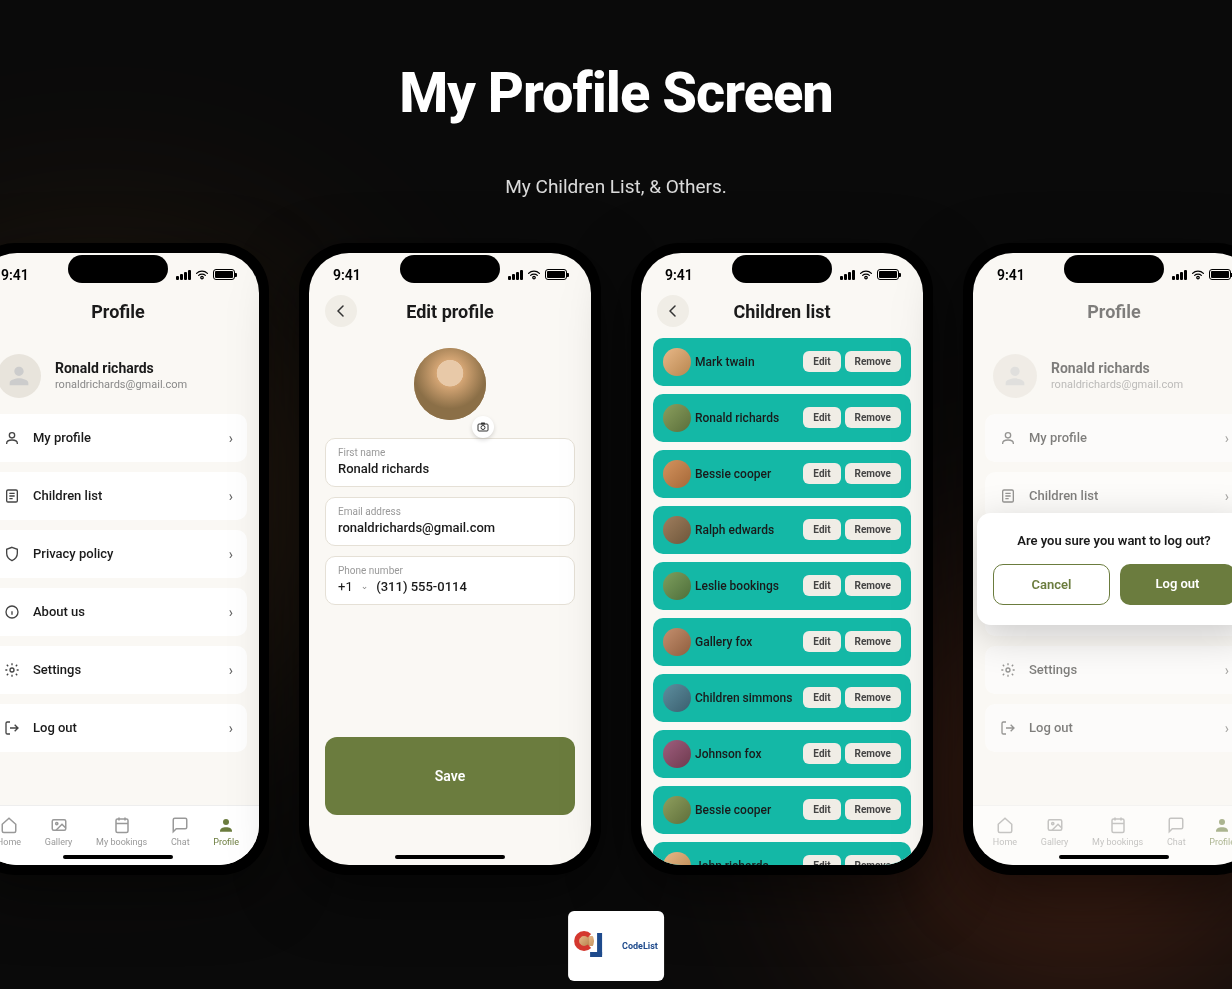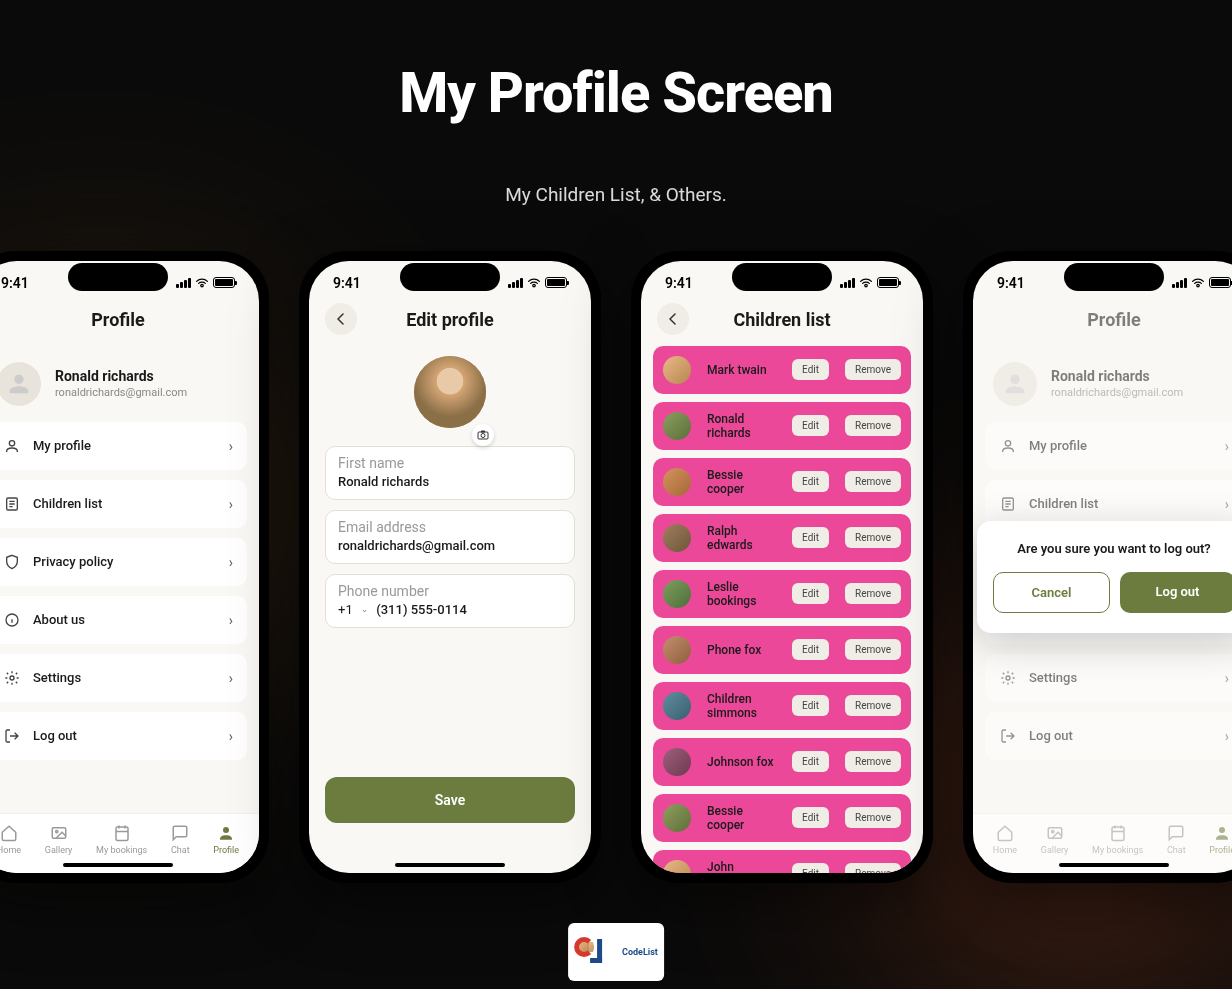--- a/index.html
+++ b/index.html
@@ -1,21 +1,21 @@
 <!DOCTYPE html>
 <html><head>
 <meta charset="utf-8">
 <style>
 *{box-sizing:border-box;margin:0;padding:0;font-family:-apple-system,BlinkMacSystemFont,'Segoe UI',Roboto,sans-serif}
 body{background:#0a0a0a;width:1232px;height:989px;overflow:hidden;position:relative}
 .bg-glow{position:absolute;width:600px;height:600px;border-radius:50%;filter:blur(120px);opacity:.4}
 .glow1{background:radial-gradient(circle,#b87333 0%,transparent 70%);left:-200px;top:200px}
 .glow2{background:radial-gradient(circle,#ff6b35 0%,transparent 70%);right:-150px;bottom:-100px}
 .hero{text-align:center;padding:60px 40px 40px;position:relative;z-index:2}
-.hero h1{color:#fff;font-size:56px;font-weight:800;margin-bottom:24px;letter-spacing:-1px}
+.hero h1{color:#fff;font-size:56px;font-weight:800;margin-bottom:16px;letter-spacing:-1px}
 .hero p{color:rgba(255,255,255,.85);font-size:19px;line-height:1.6;max-width:720px;margin:0 auto;font-weight:400}
 .phones{display:flex;gap:30px;justify-content:center;position:relative;z-index:2;padding:0 10px}
 .phone{width:302px;flex-shrink:0;background:#000;border-radius:48px;padding:10px;box-shadow:0 20px 60px rgba(0,0,0,.5);position:relative}
 .phone:first-child{margin-left:-60px}
 .phone:last-child{margin-right:-60px}
 .screen{background:#faf8f4;border-radius:40px;height:612px;overflow:hidden;position:relative}
 .notch{position:absolute;top:12px;left:50%;transform:translateX(-50%);width:100px;height:28px;background:#000;border-radius:16px;z-index:10}
 .status-bar{display:flex;justify-content:space-between;align-items:center;padding:14px 24px 0;font-size:14px;font-weight:600;color:#000}
 .status-bar .right{display:flex;gap:4px;align-items:center}
 .signal{display:inline-flex;gap:1px;align-items:flex-end}
@@ -41,42 +41,42 @@
 .nav-item.active{color:#6b7c3e}
 .nav-icon{width:18px;height:18px}
 .home-ind{position:absolute;bottom:6px;left:50%;transform:translateX(-50%);width:110px;height:4px;background:#000;border-radius:3px}
 
 .edit-avatar{display:flex;justify-content:center;padding:10px 0 18px;position:relative}
 .avatar-xl{width:72px;height:72px;border-radius:50%;background:linear-gradient(135deg,#c9a878,#8b6f47);position:relative;overflow:hidden}
 .avatar-xl::after{content:'';position:absolute;inset:0;background:radial-gradient(circle at 50% 35%,#e8c9a8 22%,#d4a574 23%,#8b6f47 60%)}
 .cam-btn{position:absolute;bottom:0;right:calc(50% - 44px);width:22px;height:22px;background:#fff;border-radius:50%;display:flex;align-items:center;justify-content:center;font-size:11px;box-shadow:0 2px 4px rgba(0,0,0,.15)}
 .form{padding:0 16px}
 .field{background:#fff;border:1px solid #e5e0d6;border-radius:10px;padding:8px 12px 10px;margin-bottom:10px}
-.field label{font-size:14px;color:#999;display:block;margin-bottom:3px}
+.field label{font-size:10px;color:#999;display:block;margin-bottom:3px}
 .field .val{font-size:13px;color:#1a1a1a;font-weight:500}
 .phone-field{display:flex;align-items:center;gap:8px}
 .phone-field .cc{font-size:13px;color:#1a1a1a}
 .phone-field .chev{font-size:9px;color:#888}
-.save-btn{position:absolute;bottom:50px;left:16px;right:16px;background:#6b7c3e;color:#fff;border-radius:12px;padding:15px;text-align:center;font-weight:600;font-size:14px}
+.save-btn{position:absolute;bottom:50px;left:16px;right:16px;background:#6b7c3e;color:#fff;border-radius:12px;padding:31px;text-align:center;font-weight:600;font-size:14px}
 
 .child-list{padding:0 12px}
-.child-item{background:#ec4899;border-radius:10px;padding:10px 10px;margin-bottom:8px;display:flex;align-items:center;gap:16px}
+.child-item{background:#14b8a6;border-radius:10px;padding:10px 10px;margin-bottom:8px;display:flex;align-items:center;gap:4px}
 .child-av{width:28px;height:28px;border-radius:50%;flex-shrink:0}
 .child-name{font-size:12px;font-weight:500;color:#1a1a1a;flex:1}
-.chip{background:#f0ede6;border-radius:6px;padding:5px 10px;font-size:10px;color:#444;font-weight:400}
+.chip{background:#f0ede6;border-radius:6px;padding:5px 10px;font-size:10px;color:#444;font-weight:700}
 
 .screen.dimmed .app-header,.screen.dimmed .user-card,.screen.dimmed .menu-item,.screen.dimmed .bottom-nav{opacity:.55}
 .modal{position:absolute;top:260px;left:0;right:0;background:#fff;border-radius:14px;padding:20px 16px;box-shadow:0 10px 40px rgba(0,0,0,.2);z-index:20;margin:0 4px}
 .modal .q{font-size:13px;font-weight:600;color:#1a1a1a;text-align:center;margin-bottom:16px}
 .modal .btns{display:flex;gap:10px}
 .modal .btn{flex:1;padding:12px;border-radius:10px;text-align:center;font-size:13px;font-weight:600}
 .modal .btn.cancel{border:1px solid #6b7c3e;color:#6b7c3e;background:#fff}
 .modal .btn.confirm{background:#6b7c3e;color:#fff}
 .footer-logo{position:absolute;bottom:8px;left:50%;transform:translateX(-50%);display:flex;align-items:center;gap:10px;z-index:5}
-.logo-badge{background:#fff;border-radius:6px;padding:14px 6px;display:flex;align-items:center;gap:18px}
+.logo-badge{background:#fff;border-radius:6px;padding:20px 6px;display:flex;align-items:center;gap:18px}
 .logo-c{width:30px;height:30px;position:relative}
 .logo-c .c1{position:absolute;width:20px;height:20px;border:5px solid #d4382e;border-right-color:transparent;border-radius:50%;top:0;left:0}
 .logo-c .l1{position:absolute;width:5px;height:22px;background:#1e4a8c;right:2px;top:2px}
 .logo-c .l2{position:absolute;width:12px;height:5px;background:#1e4a8c;right:2px;bottom:4px}
 .logo-badge .t{font-size:9px;font-weight:700;color:#1e4a8c}
 .logo-text{color:#1e4a8c;font-size:30px;font-weight:600}
 svg{display:block}
 .c1{background:linear-gradient(135deg,#e8b888,#b8864f)}.c2{background:linear-gradient(135deg,#8b9f5e,#5a6e3a)}.c3{background:linear-gradient(135deg,#d4935e,#a56838)}.c4{background:linear-gradient(135deg,#9f7e5e,#6e563a)}.c5{background:linear-gradient(135deg,#7e9f5e,#4e6e3a)}.c6{background:linear-gradient(135deg,#c48f6e,#8f5e3e)}.c7{background:linear-gradient(135deg,#5e8f9f,#3a5e6e)}.c8{background:linear-gradient(135deg,#9f5e7e,#6e3a4e)}.c9{background:linear-gradient(135deg,#8f9f5e,#5e6e3a)}
 </style>
 </head>
@@ -354,21 +354,21 @@
             <div class="chip">Remove</div>
           </div>
           <div class="child-item">
             <div class="child-av c5"></div>
             <div class="child-name">Leslie bookings</div>
             <div class="chip">Edit</div>
             <div class="chip">Remove</div>
           </div>
           <div class="child-item">
             <div class="child-av c6"></div>
-            <div class="child-name">Phone fox</div>
+            <div class="child-name">Gallery fox</div>
             <div class="chip">Edit</div>
             <div class="chip">Remove</div>
           </div>
           <div class="child-item">
             <div class="child-av c7"></div>
             <div class="child-name">Children simmons</div>
             <div class="chip">Edit</div>
             <div class="chip">Remove</div>
           </div>
           <div class="child-item">

